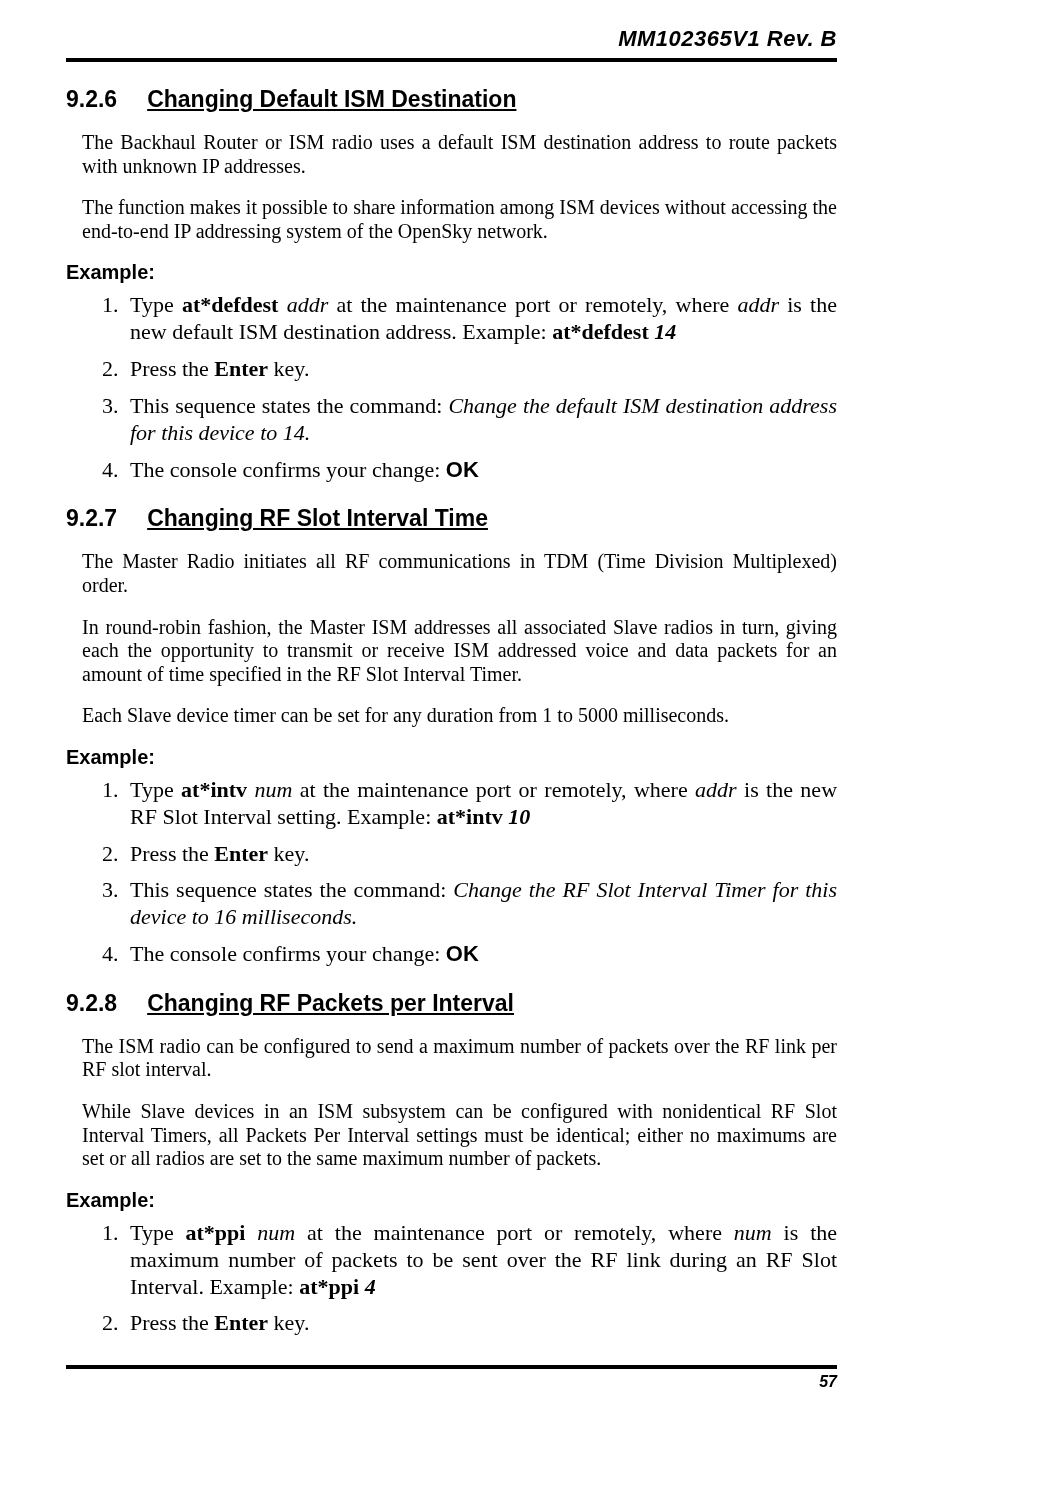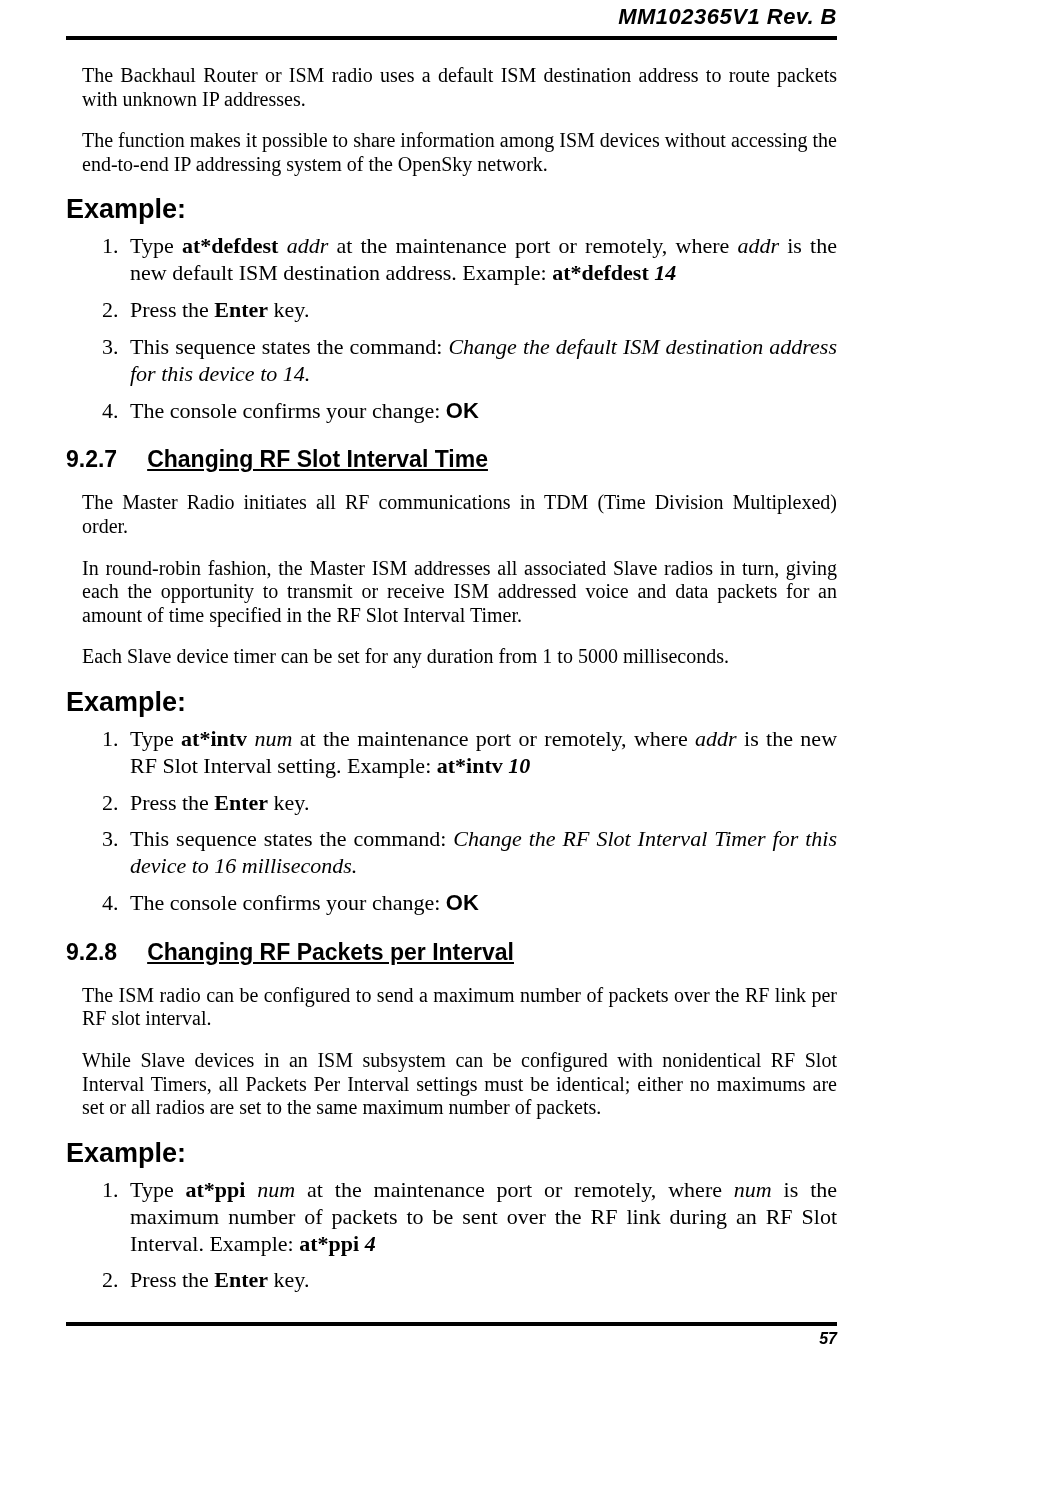--- a/index.html
+++ b/index.html
@@ -1,41 +1,45 @@
 <!DOCTYPE html>
 <html><head>
 <meta charset="utf-8">
 <style>
   * { box-sizing: border-box; margin: 0; padding: 0; }
   html, body { width: 1056px; background: #fff; font-family: "Times New Roman", Times, serif; color: #000; }
-  .page { width: 867px; min-height: 1487px; padding: 4px 30px 12px 66px; position: relative; }
+  .page { width: 867px; min-height: 1487px; padding: 26px 30px 12px 66px; position: relative; }
   .hdr { text-align: right; font-family: Arial, Helvetica, sans-serif; font-weight: bold; font-style: italic; font-size: 22px; letter-spacing: 0.5px; margin-bottom: 6px; }
   .hr-thick { border: 0; border-top: 4px solid #000; margin: 0 0 24px 0; }
   .hr-thick-bottom { border: 0; border-top: 4px solid #000; margin: 28px 0 4px 0; }
   .pgno { text-align: right; font-family: Arial, Helvetica, sans-serif; font-weight: bold; font-style: italic; font-size: 16px; margin-top: 2px; }
   .sec-head { display: flex; gap: 30px; font-family: Arial, Helvetica, sans-serif; font-weight: bold; font-size: 23px; margin: 22px 0 18px 0; }
   .sec-no { }
   .sec-title { text-decoration: underline; }
   .body-p { font-size: 20px; line-height: 1.18; margin: 0 0 18px 16px; text-align: justify; }
-  .ex-label { font-family: Arial, Helvetica, sans-serif; font-weight: bold; font-size: 27px; margin: 4px 0 8px 0; }
+  .ex-label { font-family: Arial, Helvetica, sans-serif; font-weight: bold; font-size: 20px; margin: 4px 0 8px 0; }
   ol.steps { list-style: decimal; padding-left: 58px; font-size: 22px; }
   ol.steps > li { padding-left: 6px; margin-bottom: 10px; text-align: justify; line-height: 1.22; }
   .b { font-weight: bold; }
   .i { font-style: italic; }
   .bi { font-weight: bold; font-style: italic; }
   .mono { font-family: Liberation Sans, sans-serif; font-weight: bold; }
 </style>
 </head>
 <body>
 
 <div class="page">
 
   <div class="hdr">MM102365V1 Rev. B</div>
   <hr class="hr-thick">
 
+  <div class="sec-head">
+    <span class="sec-no">9.2.6</span>
+    <span class="sec-title">Changing Default ISM Destination</span>
+  </div>
   <p class="body-p">The Backhaul Router or ISM radio uses a default ISM destination address to route packets with unknown IP addresses.</p>
   <p class="body-p">The function makes it possible to share information among ISM devices without accessing the end-to-end IP addressing system of the OpenSky network.</p>
   <div class="ex-label">Example:</div>
   <ol class="steps">
     <li>
       <span>Type </span><span class="b">at*defdest</span> <span class="i">addr</span><span> at the maintenance port or remotely, where </span><span class="i">addr</span><span> is the new default ISM destination address. Example: </span><span class="b">at*defdest</span> <span class="bi">14</span>
     </li>
     <li>
       <span>Press the </span><span class="b">Enter</span><span> key.</span>
     </li>

